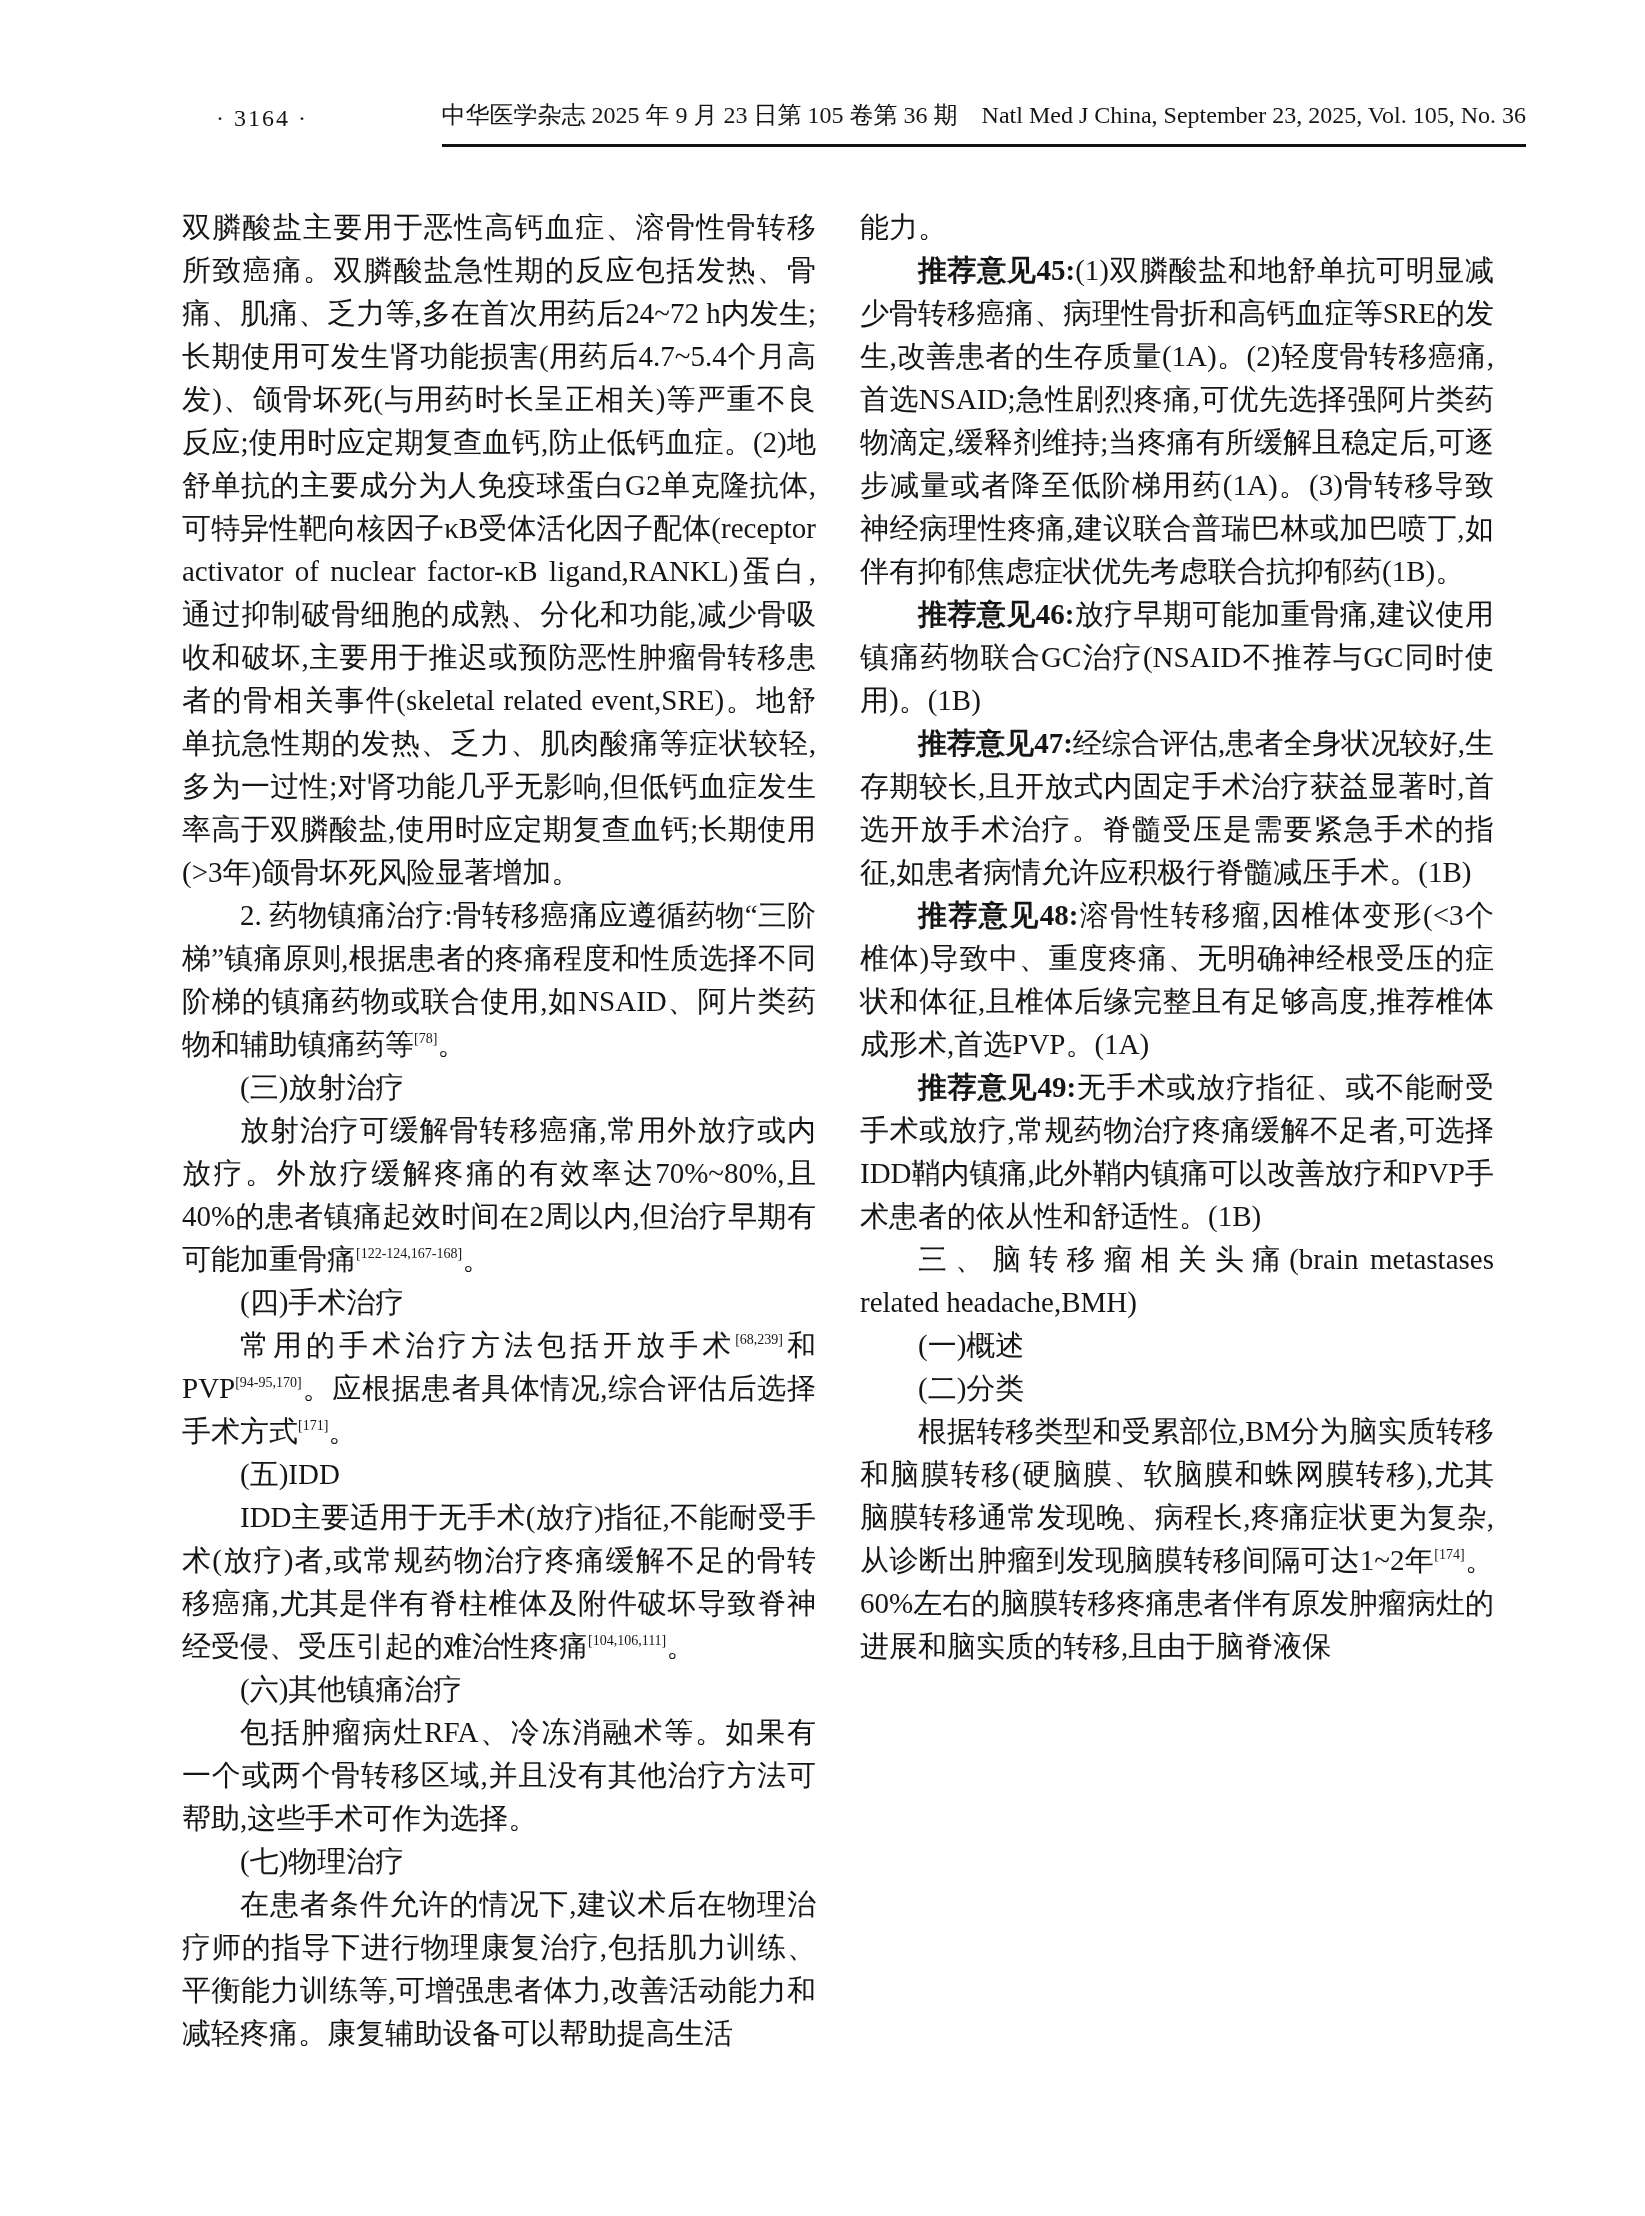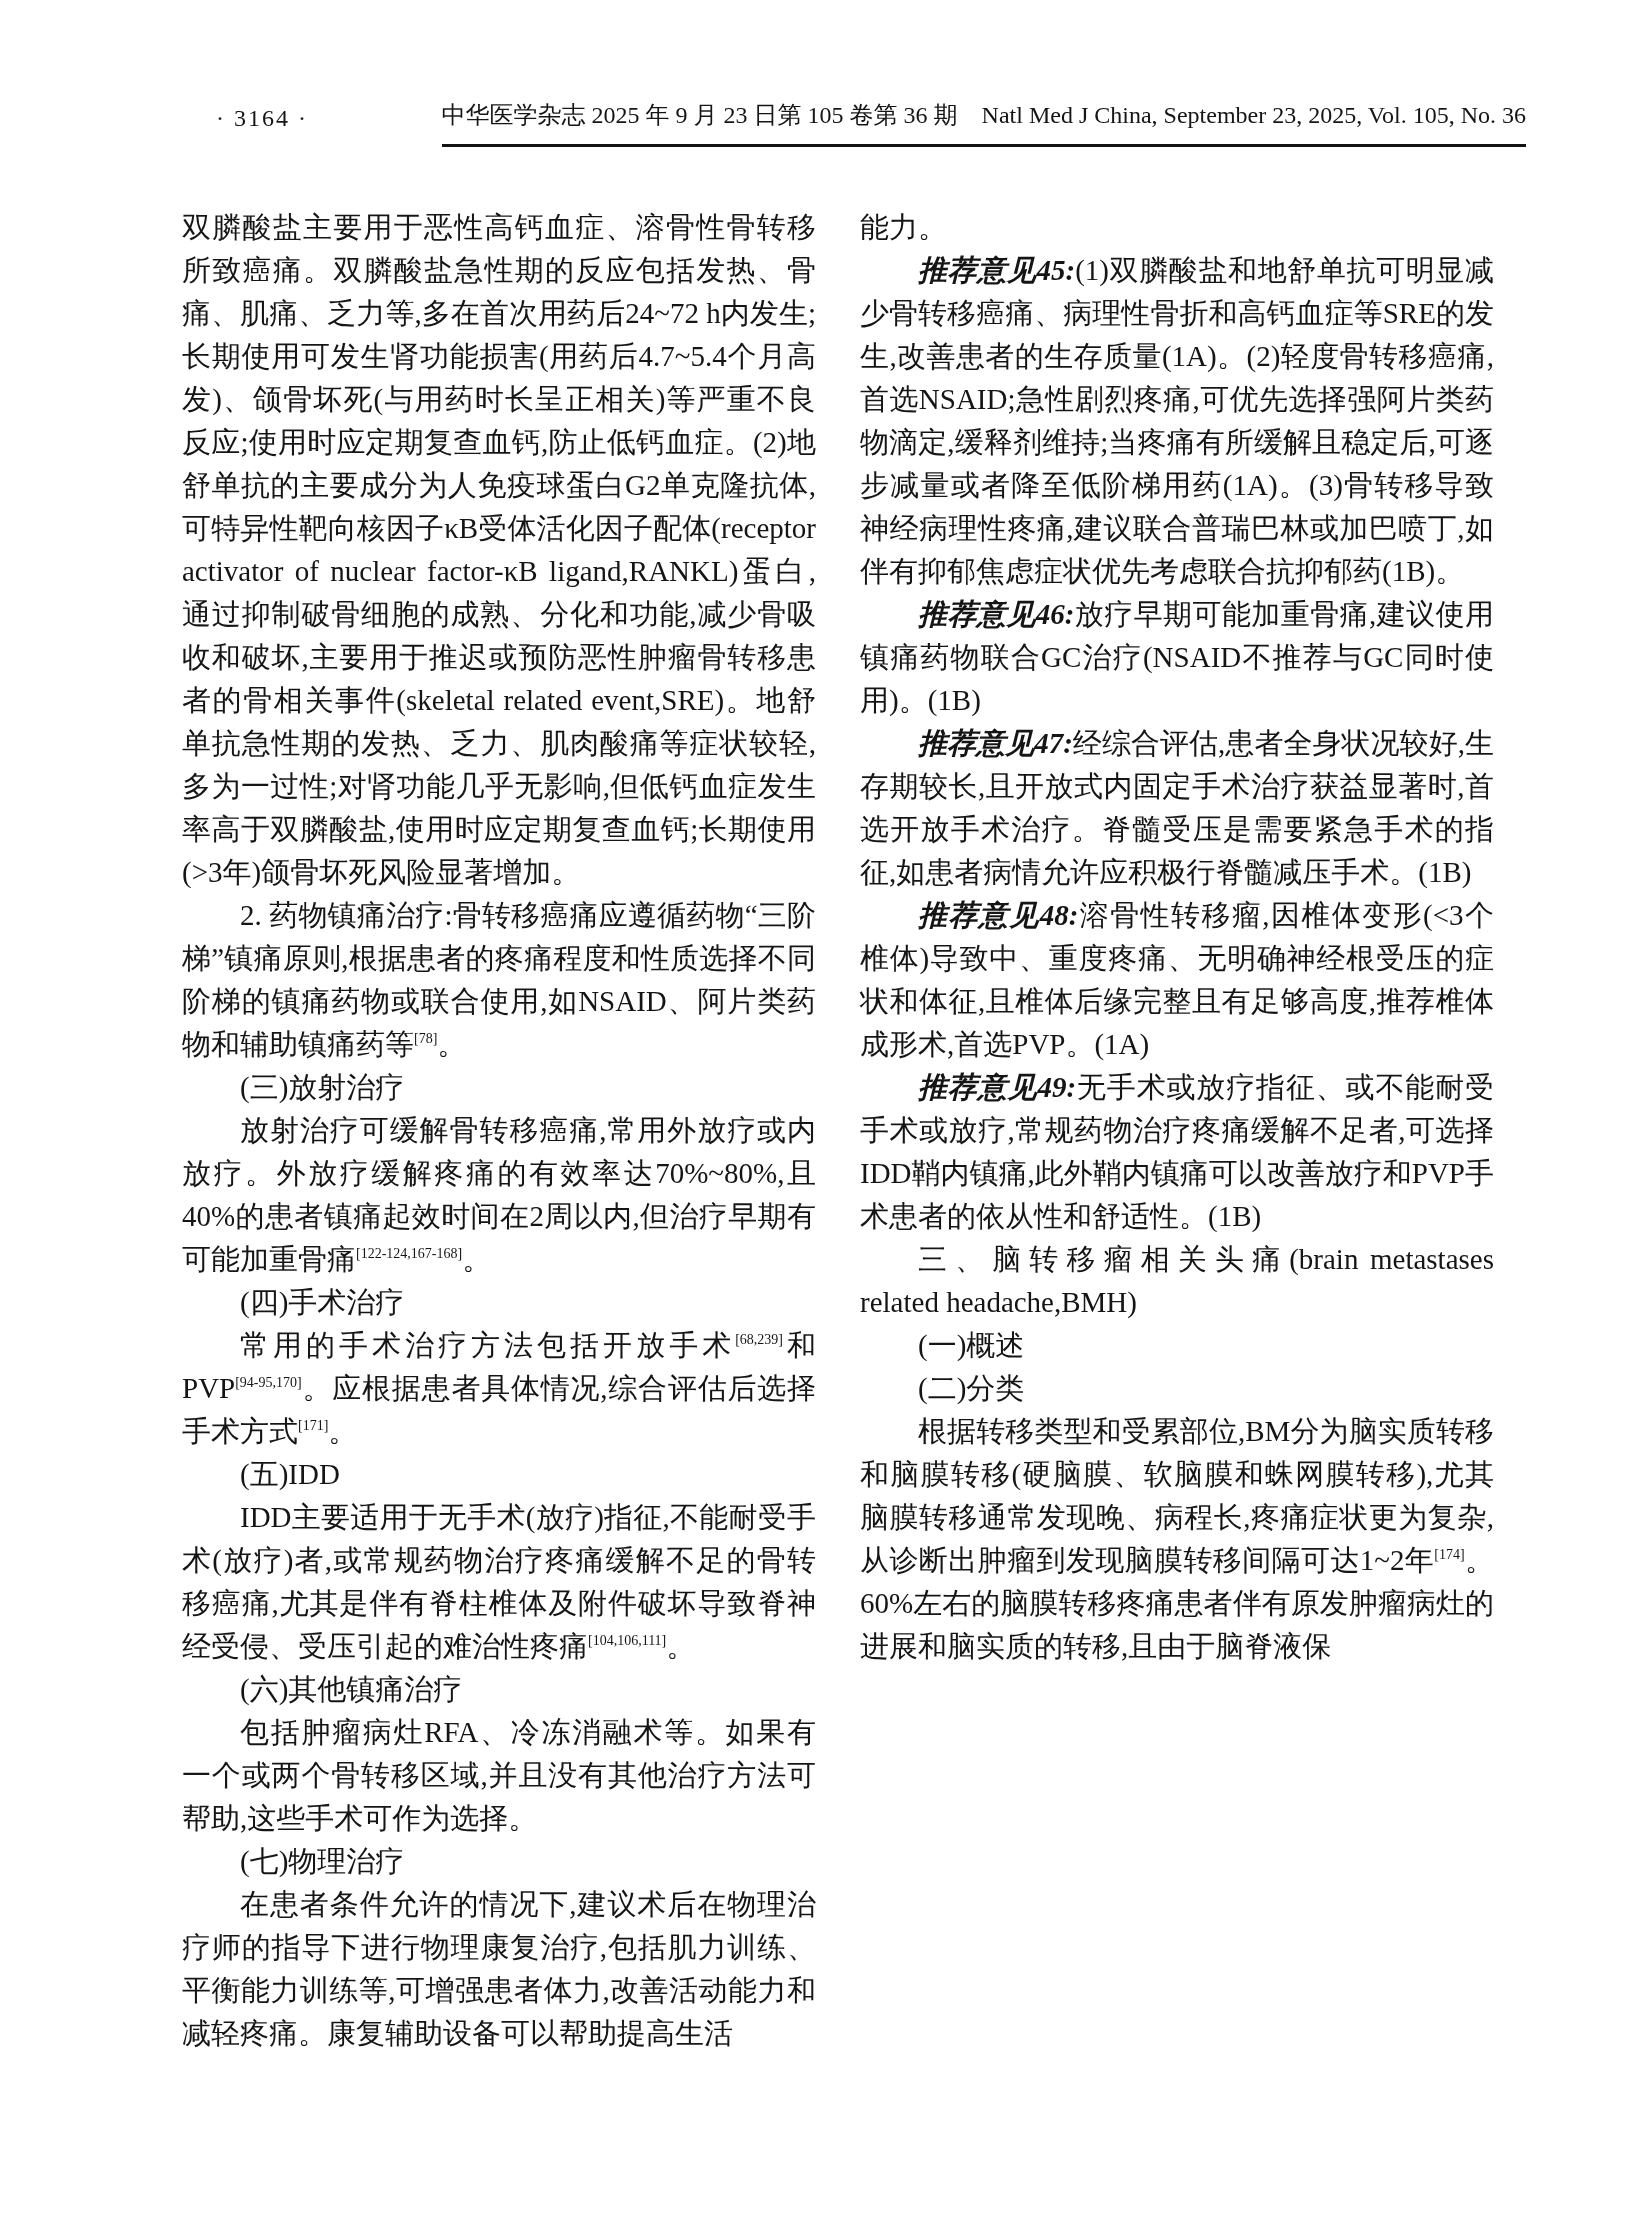--- a/index.html
+++ b/index.html
@@ -46,21 +46,21 @@
     text-align: justify;
     text-justify: inter-ideograph;
     margin-left: 14px;
   }
   .col.left  { left: 168px;  }
   .col.right { left: 846px; }
 
   .col p { margin: 0; padding: 0; }
   .col p.ind { text-indent: 2em; }
 
-  .lbl { font-weight: 700; font-style: italic; }                
+  .lbl { font-weight: 700; }                
   .sp  { letter-spacing: 0.13em; }          
 
   sup {
     font-size: 14px;
     line-height: 0;
     vertical-align: super;
     letter-spacing: 0;
   }
 </style>
 </head>

